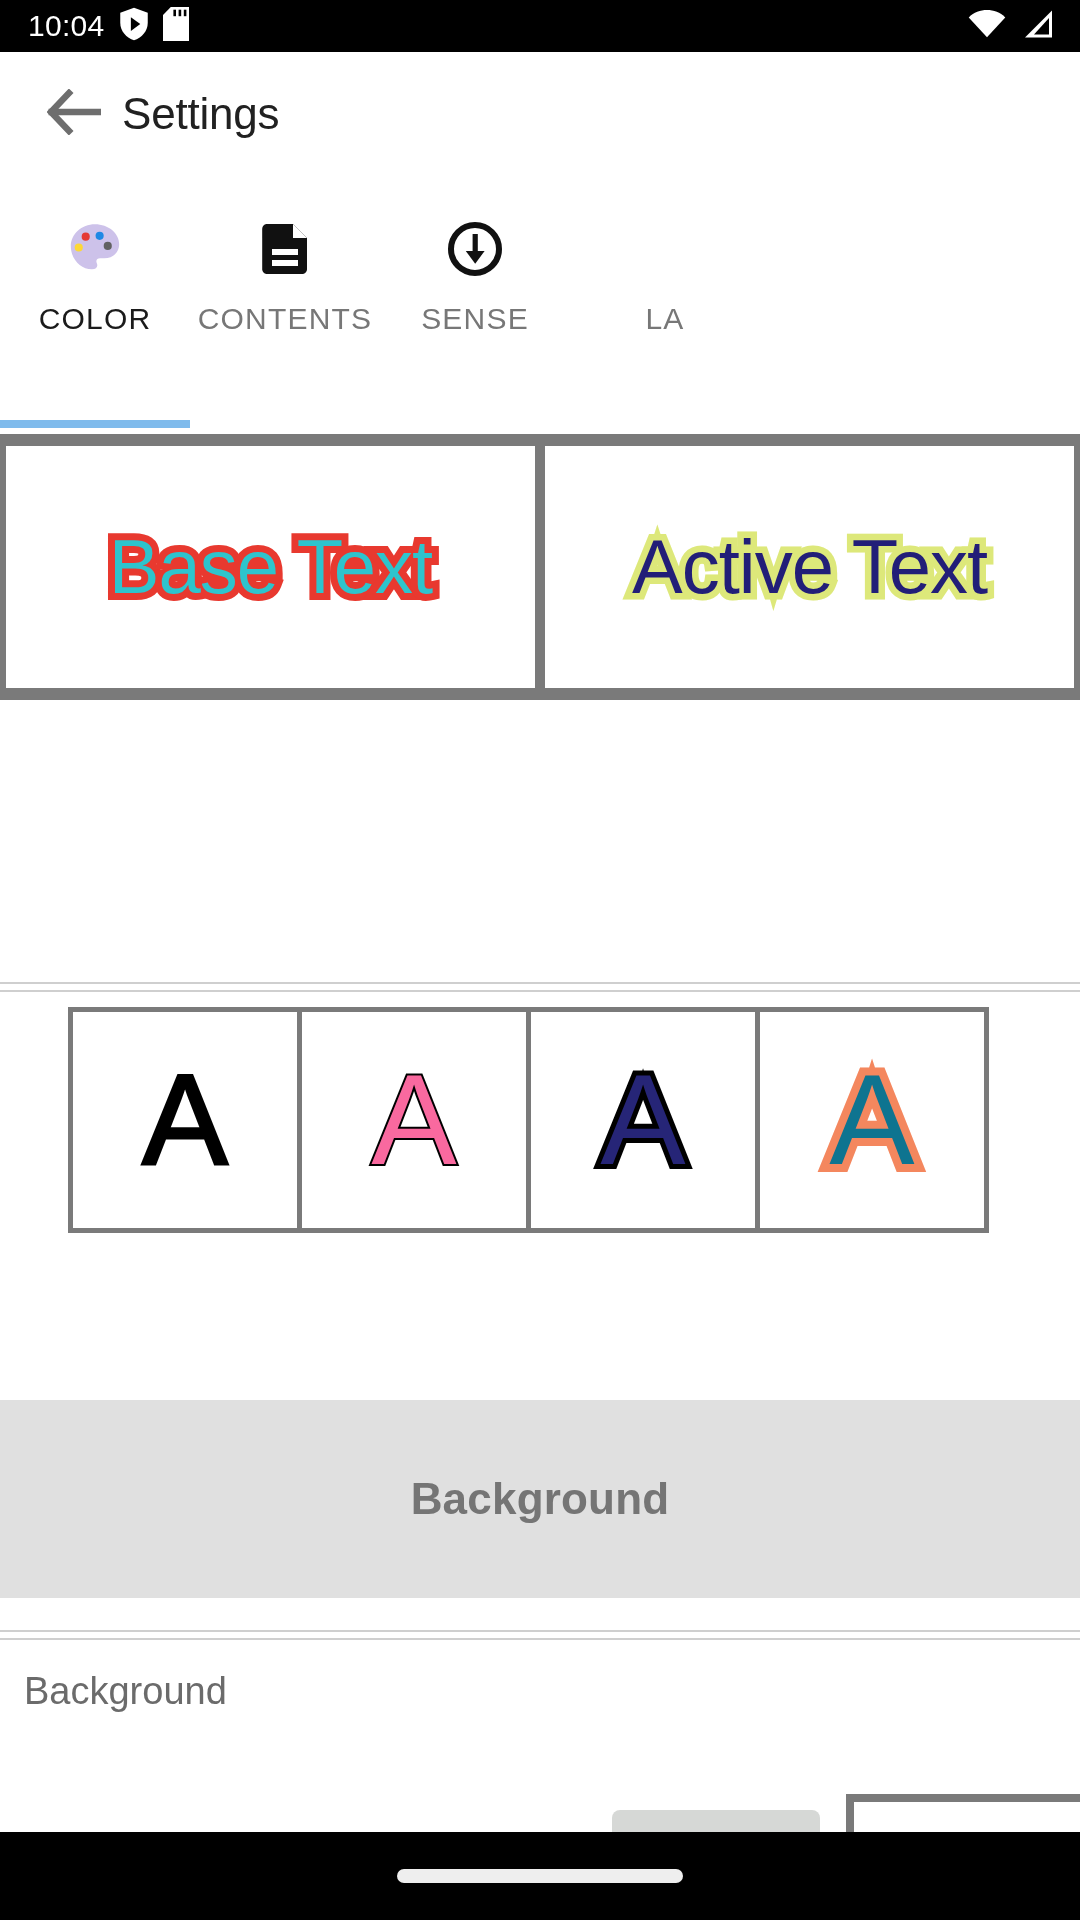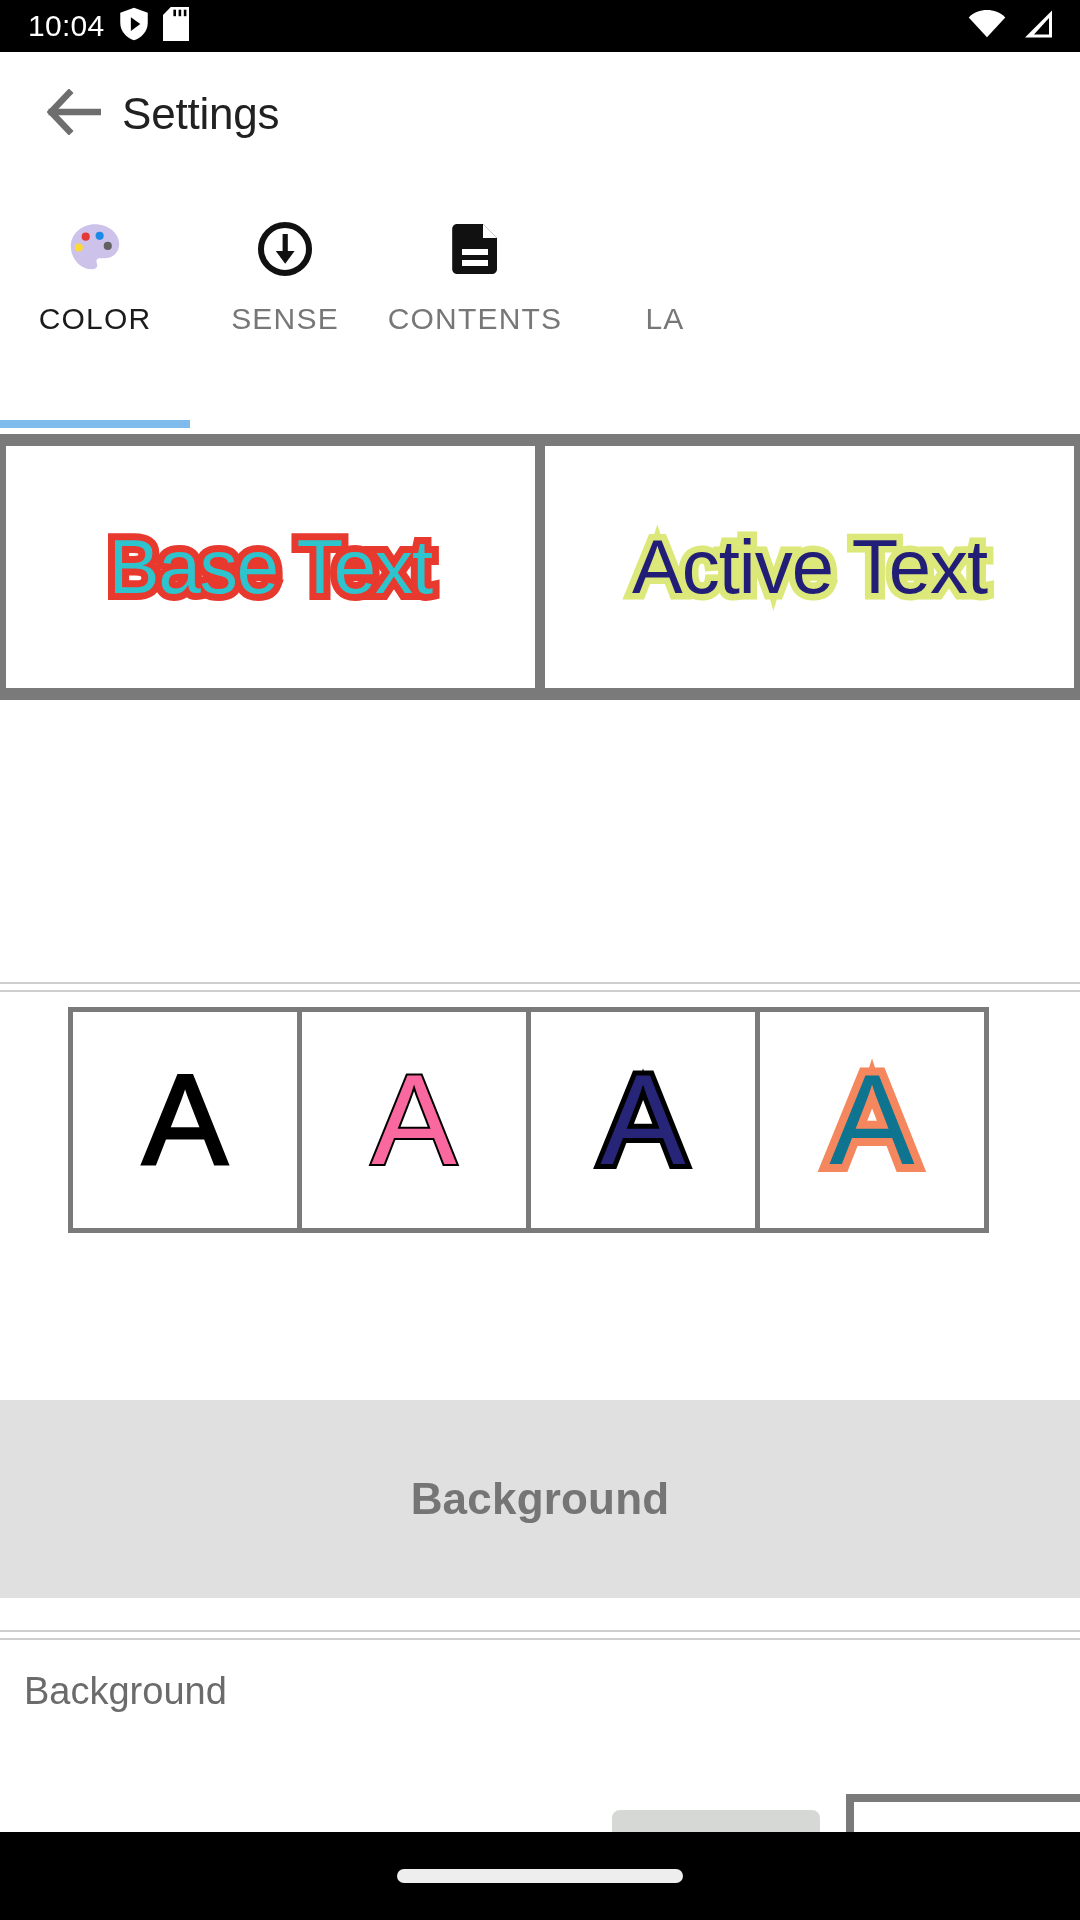--- a/index.html
+++ b/index.html
@@ -356,41 +356,41 @@
             <circle cx="6.6" cy="14.2" r="2.1" fill="#fdd835"></circle>
             <circle cx="21.6" cy="13.4" r="2.1" fill="#616161"></circle>
           </svg>
         </div>
         <div class="tab-label">COLOR</div>
       </div>
 
 
       <div class="tab">
         <div class="tab-icon">
-          <svg width="56" height="56" viewBox="0 0 28 28">
-            <circle cx="14" cy="14" r="12" fill="none" stroke="#111111" stroke-width="3"></circle>
-            <rect x="12.8" y="6.5" width="2.6" height="10" fill="#111111"></rect>
-            <path d="M9.4 15 L14.1 21.4 L18.8 15 Z" fill="#111111"></path>
-          </svg>
-        </div>
-        <div class="tab-label">SENSE</div>
-      </div>
-
-      <div class="tab">
-        <div class="tab-icon">
           <svg width="54" height="56" viewBox="0 0 26 28">
             <path d="M4 1.5 L17 1.5 L24 8.5 L24 24 C24 25.4 23 26.5 21.6 26.5 L4 26.5 C2.6 26.5 1.6 25.4 1.6 24 L1.6 4 C1.6 2.6 2.6 1.5 4 1.5 Z" fill="#111111"></path>
             <path d="M17 1.5 L17 8.5 L24 8.5 Z" fill="#ffffff"></path>
             <rect x="6.5" y="14" width="13" height="3" fill="#ffffff"></rect>
             <rect x="6.5" y="19.5" width="13" height="3" fill="#ffffff"></rect>
           </svg>
         </div>
         <div class="tab-label">CONTENTS</div>
       </div>
 
+      <div class="tab">
+        <div class="tab-icon">
+          <svg width="56" height="56" viewBox="0 0 28 28">
+            <circle cx="14" cy="14" r="12" fill="none" stroke="#111111" stroke-width="3"></circle>
+            <rect x="12.8" y="6.5" width="2.6" height="10" fill="#111111"></rect>
+            <path d="M9.4 15 L14.1 21.4 L18.8 15 Z" fill="#111111"></path>
+          </svg>
+        </div>
+        <div class="tab-label">SENSE</div>
+      </div>
+
 
       <div class="tab">
         <div class="tab-icon"></div>
         <div class="tab-label">LA</div>
       </div>
 
     </div>
     <div class="tab-indicator"></div>
   </div>
 

